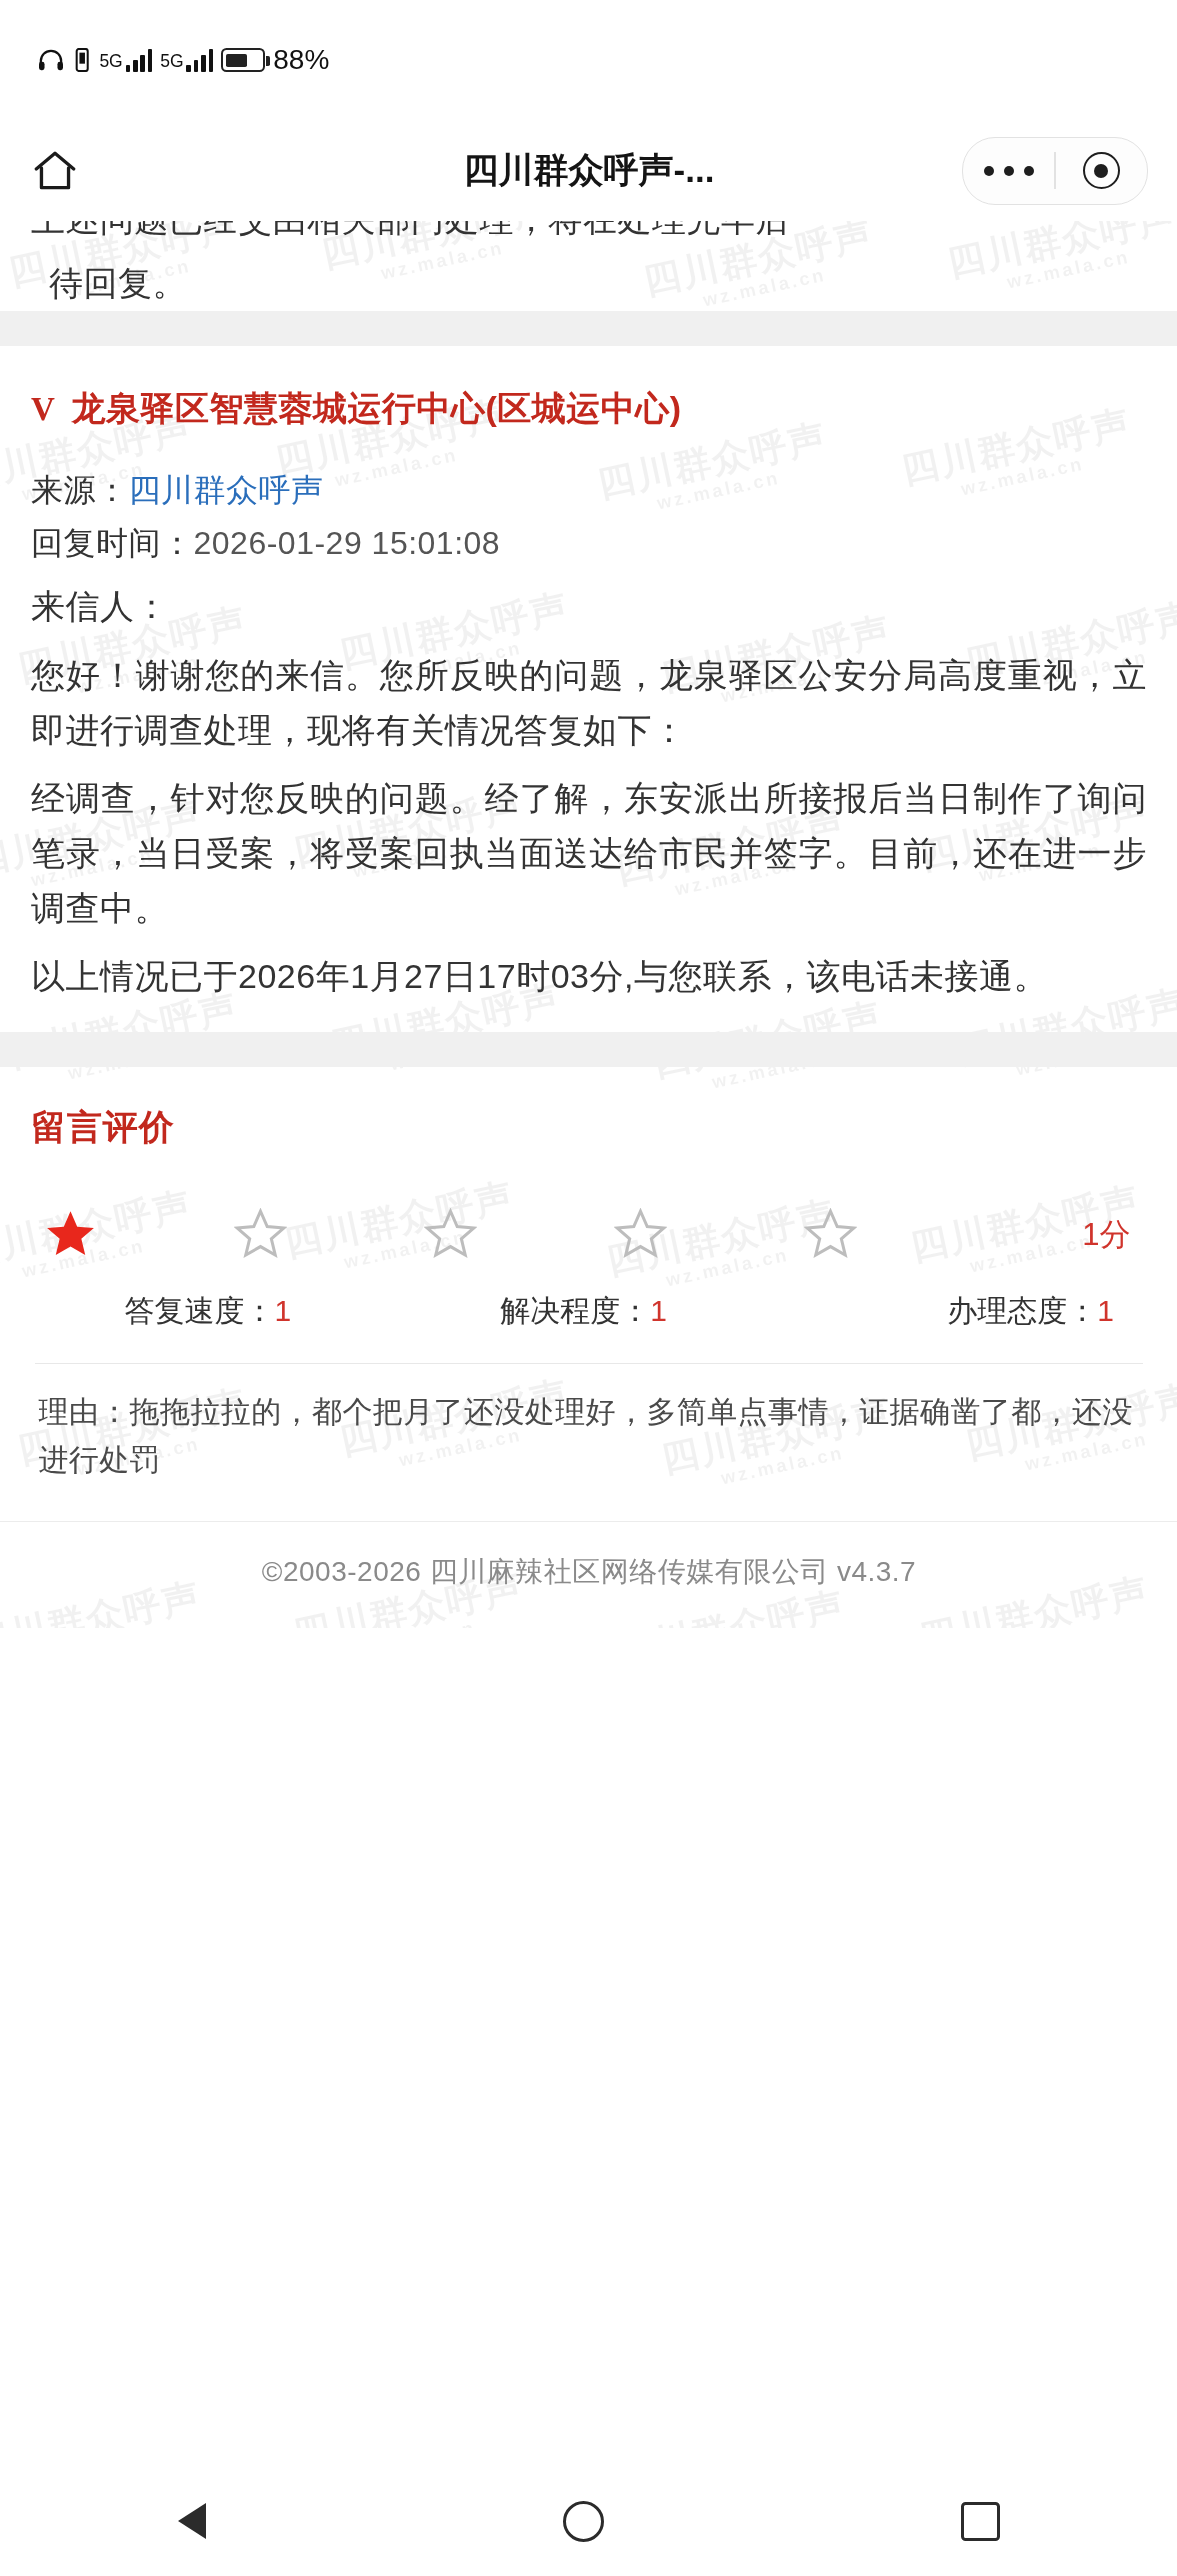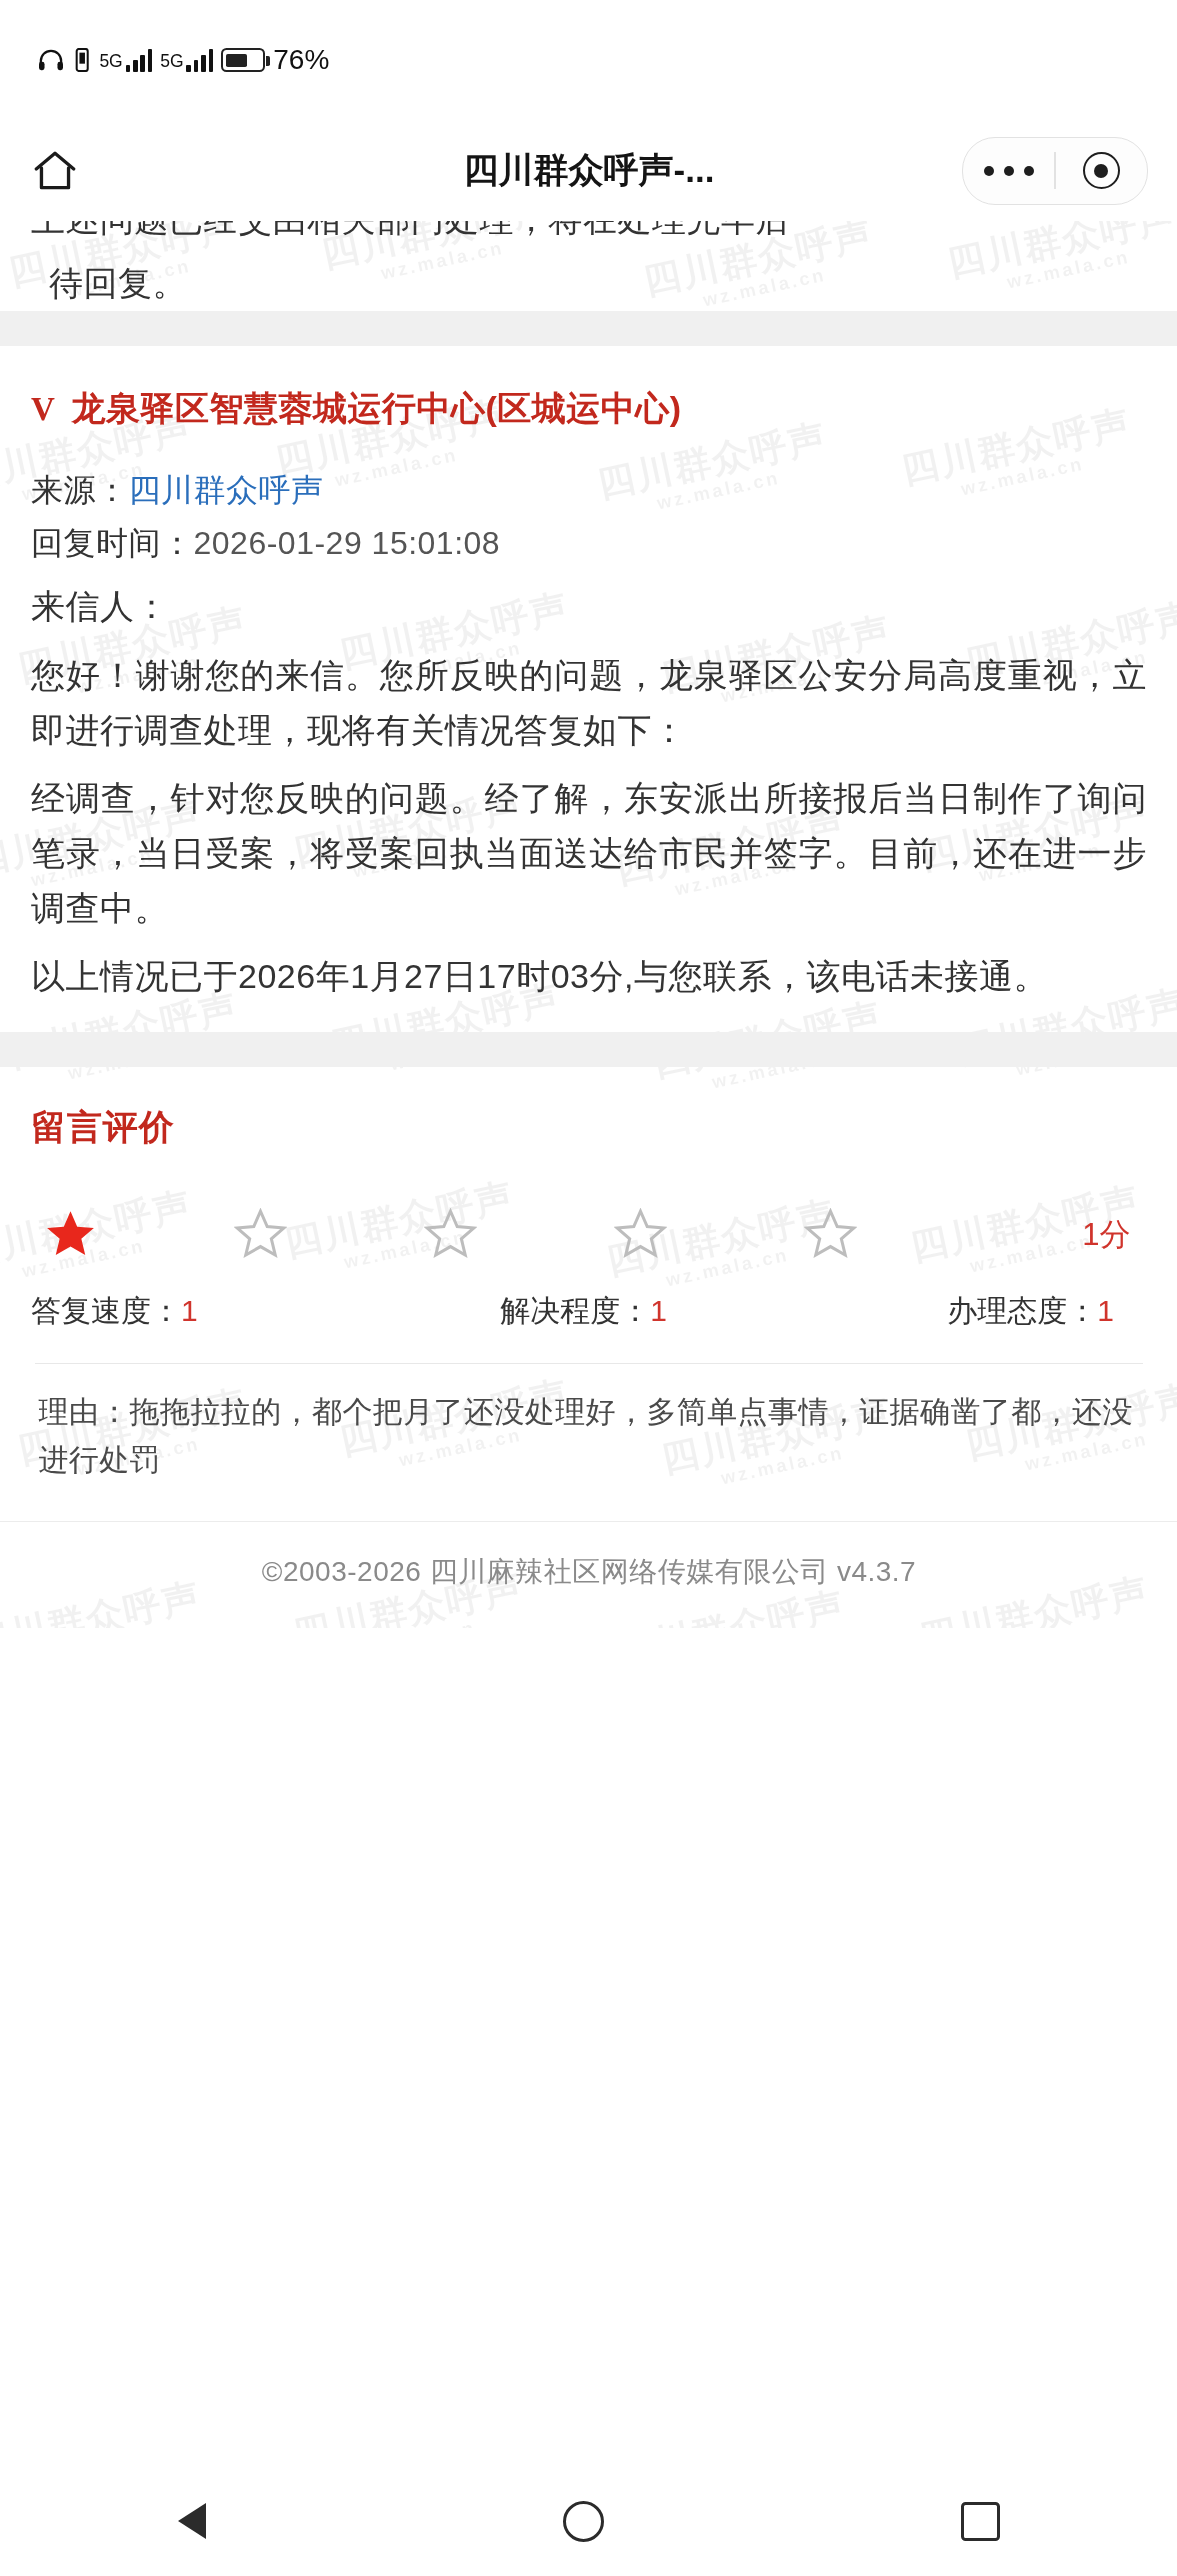--- a/index.html
+++ b/index.html
@@ -270,21 +270,21 @@
     font-size: 31px;
     color: #d0342c;
     padding-right: 16.6px;
   }
   .subscores {
     display: flex;
     padding-bottom: 31px;
     font-size: 30px;
     color: #333;
   }
-  .subscore { flex: 1; text-align: left; }
+  .subscore { flex: 1; text-align: center; }
   .subscore:nth-child(2) { text-align: center; padding-left: 22px; }
   .subscore:nth-child(3) { text-align: right; padding-right: 33px; }
   .subscore b { color: #d0342c; font-weight: 400; }
   .hr { height: 1.8px; background: #e8e8e8; margin: 0 3.7px 24px; }
   .reason {
     font-size: 30px;
     line-height: 1.6;
     color: #4a4a4a;
     padding: 0 7.4px;
     letter-spacing: 0.4px;
@@ -341,21 +341,21 @@
       <div class="bars">
           <i></i>
           <i></i>
           <i></i>
           <i></i>
         </div>
     </div>
     <div class="battery">
         <span></span>
       </div>
-    <div class="battery-pct">76%</div>
+    <div class="battery-pct">88%</div>
   </div>
 </div>
 
 <div class="titlebar">
   <svg class="home-icon" viewBox="0 0 48 48">
     <path d="M6 22L24 7l18 15" fill="none" stroke="#1b1b1b" stroke-width="3.2" stroke-linecap="round" stroke-linejoin="round"></path>
     <path d="M11 21v19h26V21" fill="none" stroke="#1b1b1b" stroke-width="3.2" stroke-linecap="round" stroke-linejoin="round"></path>
   </svg>
   <div class="title-text">四川群众呼声-...</div>
   <div class="capsule">

